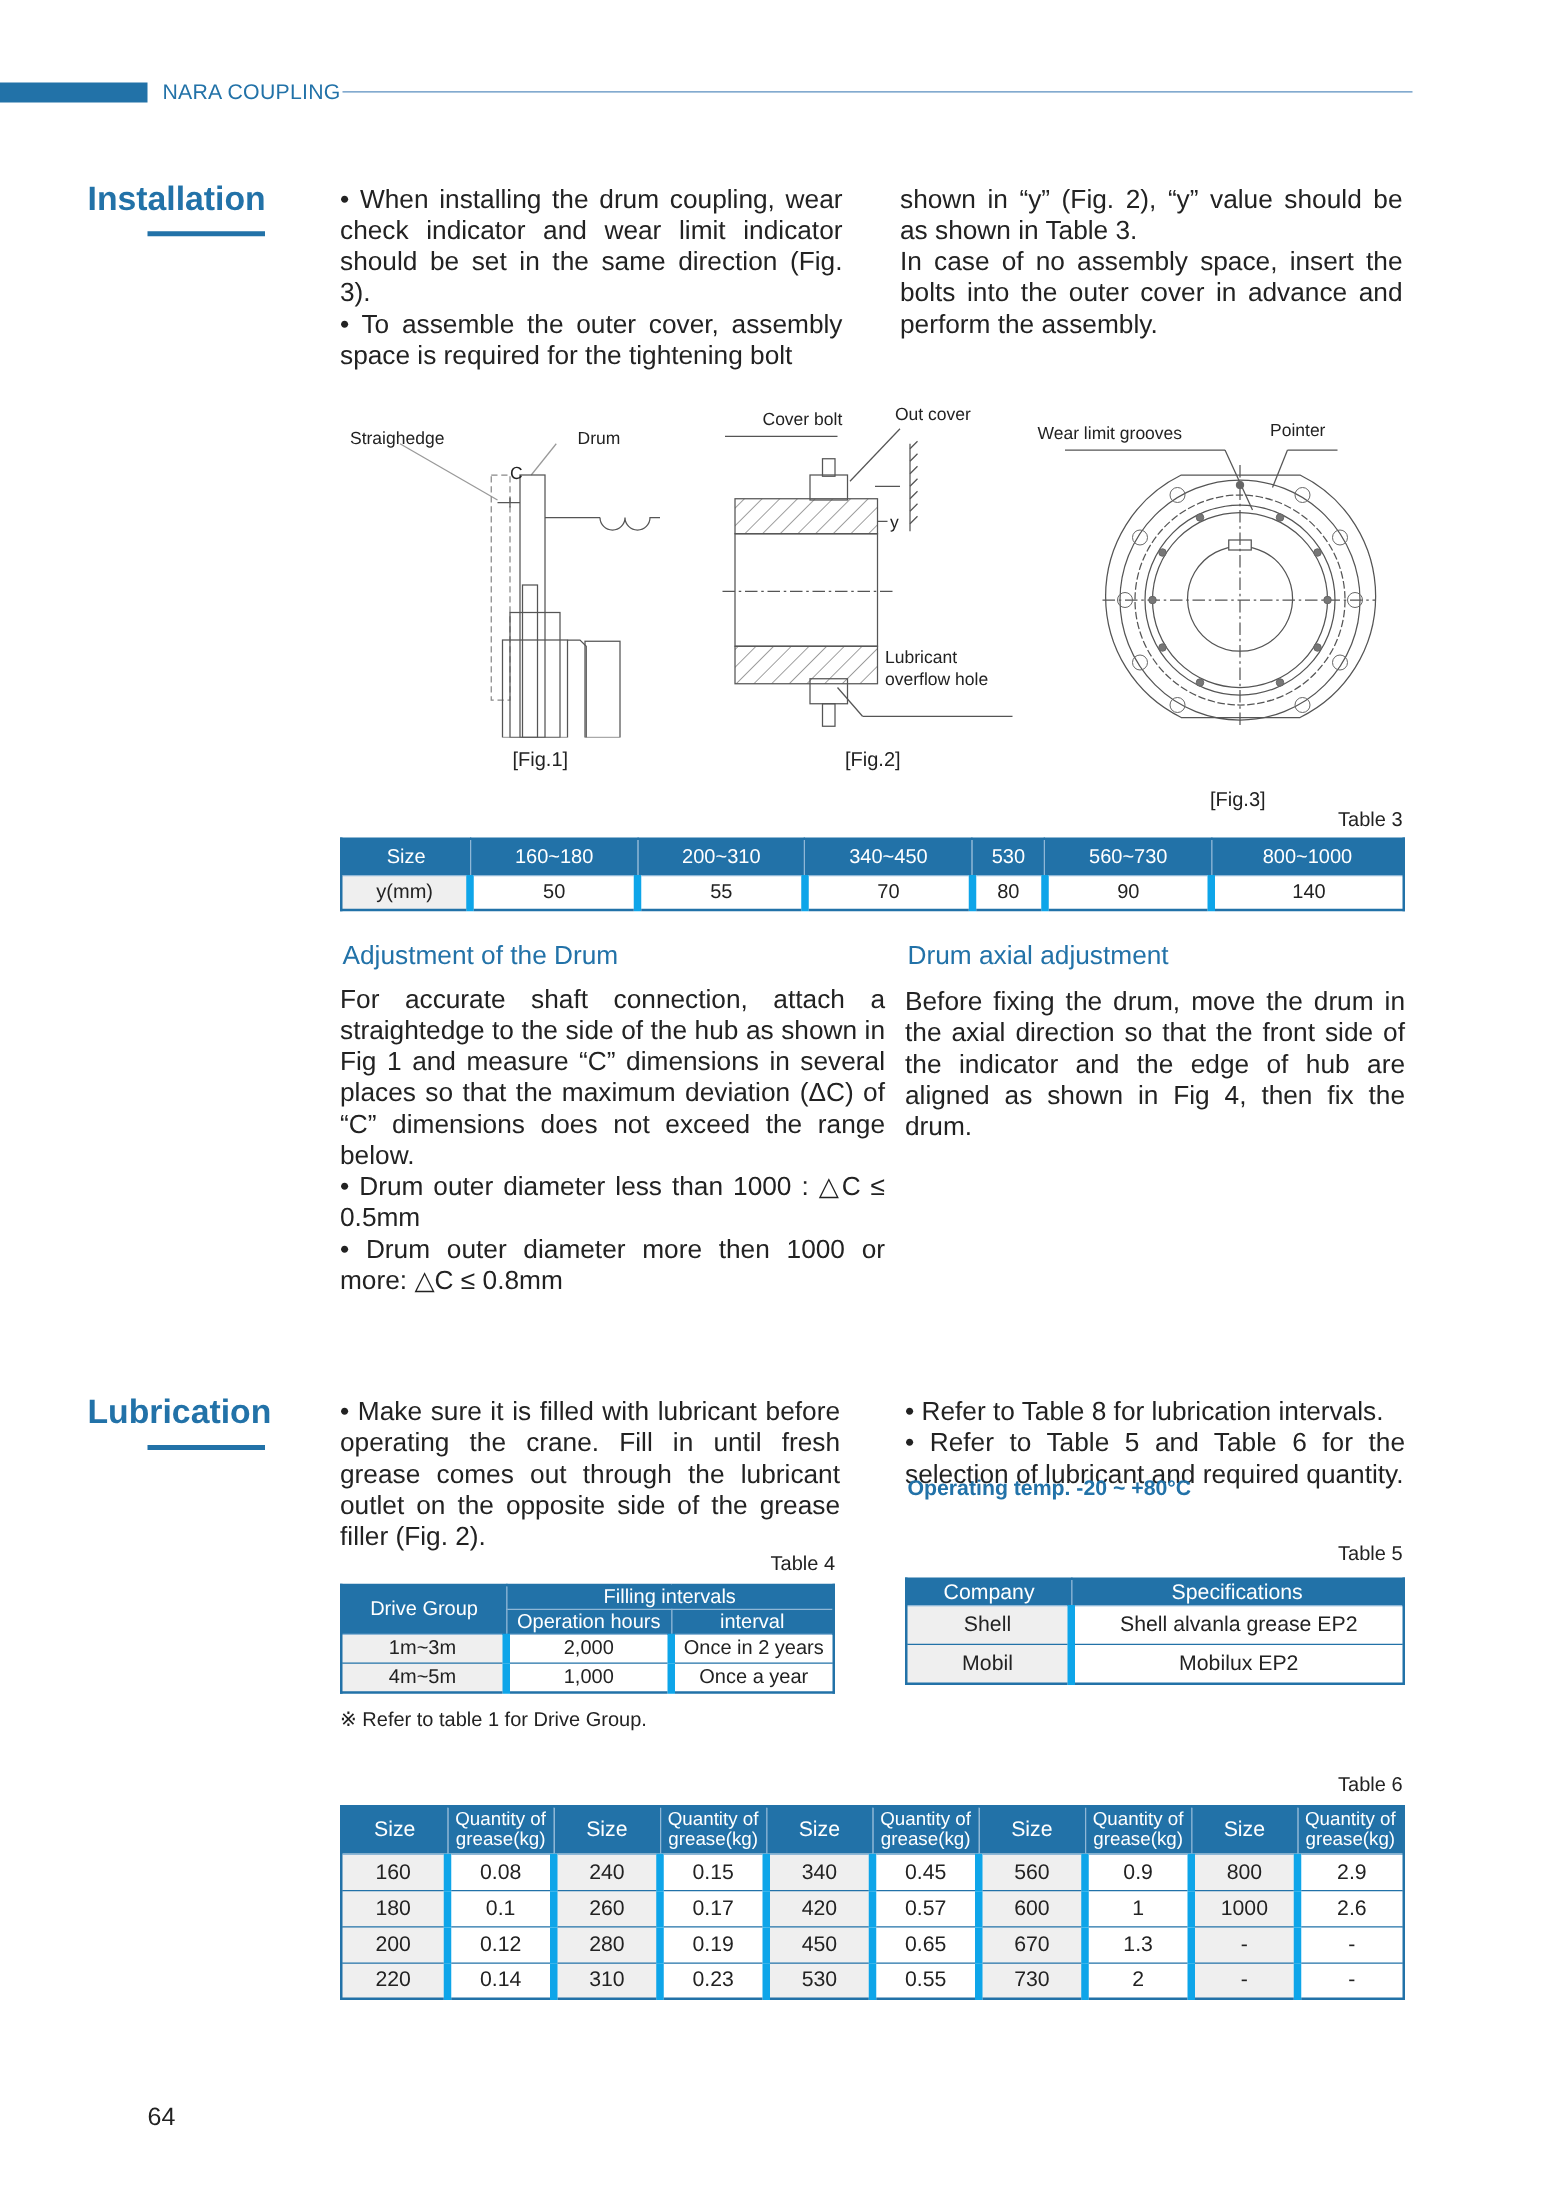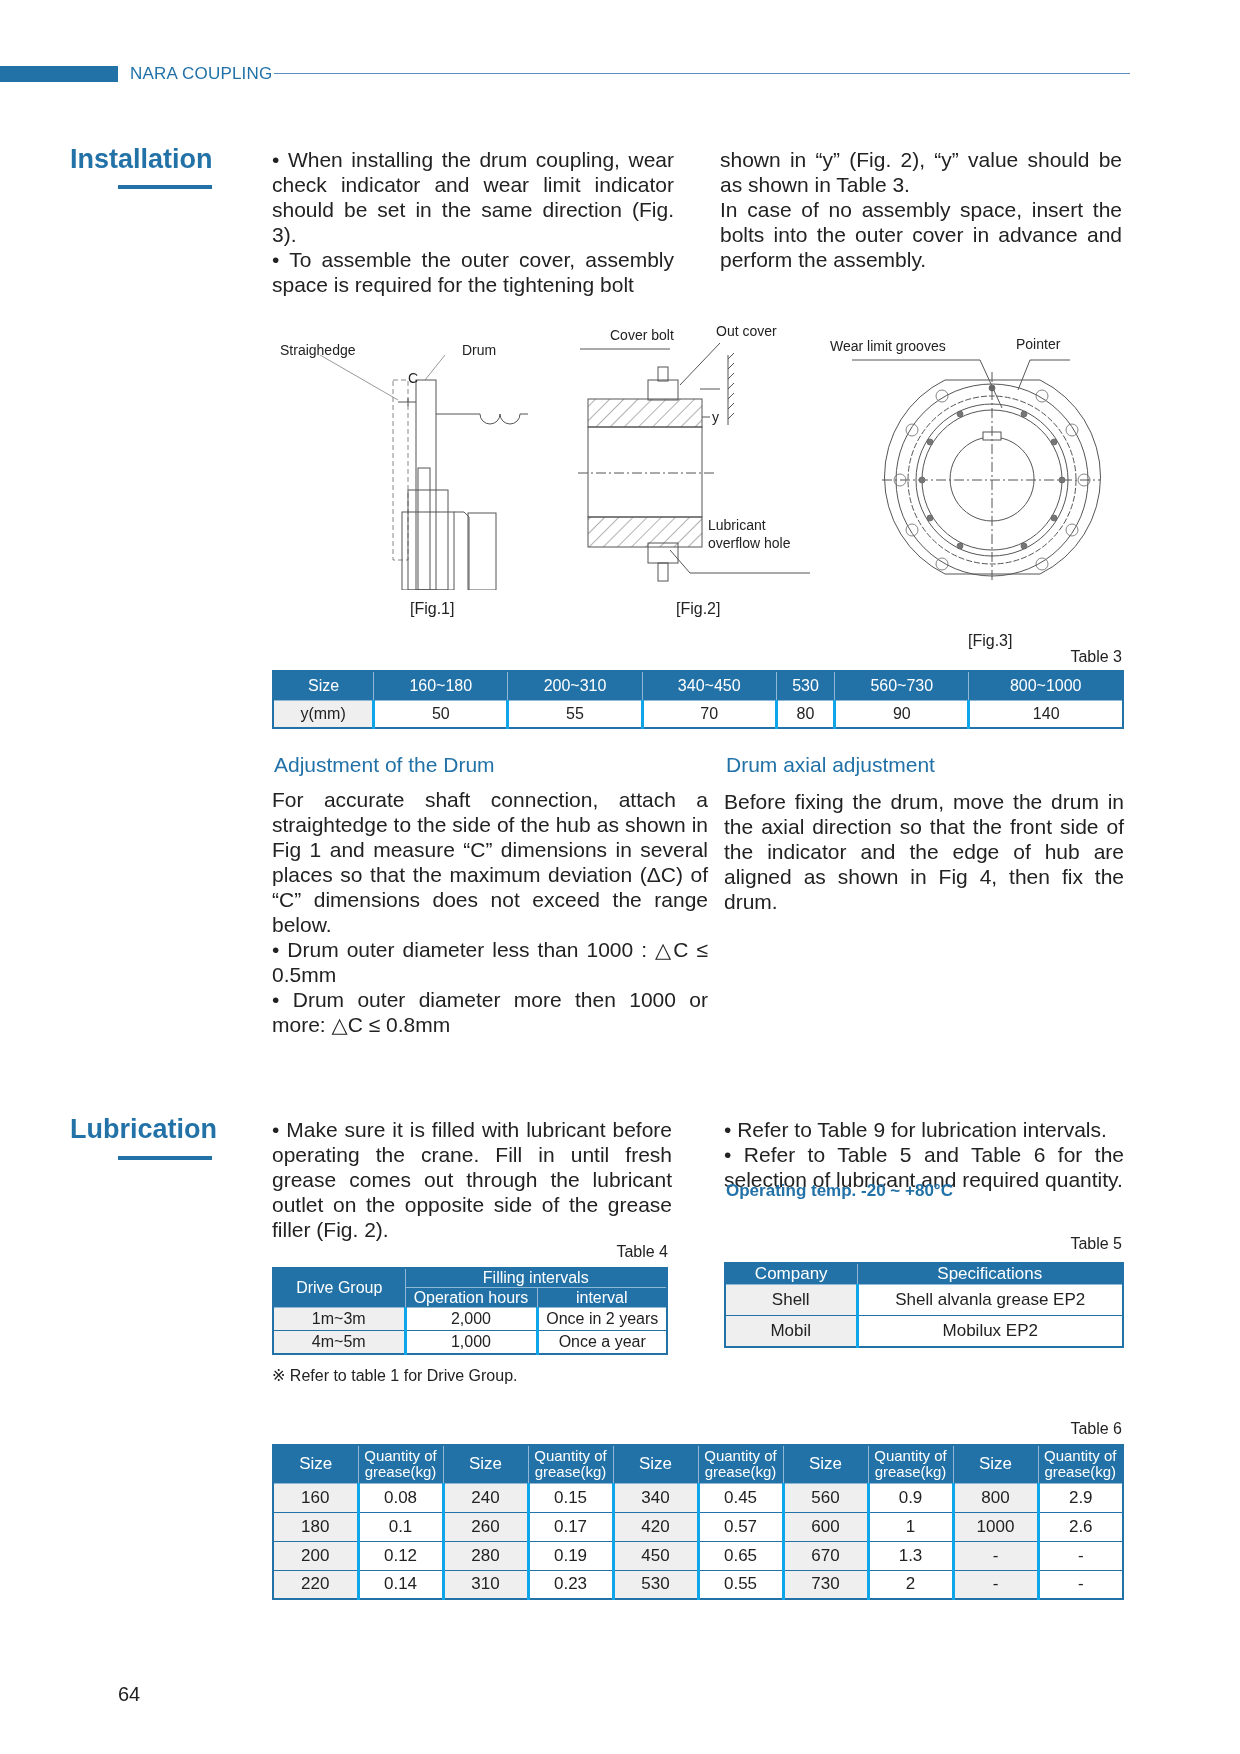--- a/index.html
+++ b/index.html
@@ -23,21 +23,21 @@
 
     .caption { font-size: 16px; color: #222; }
     .label-sm { font-size: 14px; color: #222; }
     .tbl-label { font-size: 16px; color: #222; text-align: right; }
 
     table.dt { border-collapse: collapse; width: 100%; font-size: 16px; color: #222; }
     table.dt th { background: #2272a8; color: #fff; font-weight: normal; border: 1px solid #8fb7d6; text-align: center; }
     table.dt td { border-top: 1px solid #2272a8; text-align: center; background: #fff; }
     table.dt td.grey { background: #efefef; }
     table.dt { border: 2px solid #2272a8; }
-    table.dt td { border-left: 3px solid #0ea5e9; }
+    table.dt td { border-left: 6px solid #0ea5e9; }
     table.dt tr td:first-child { border-left: none; }
 
     .figure svg { display: block; }
 
     .temp-title { font-size: 17px; font-weight: bold; color: #2272a8; }
     .note { font-size: 16px; color: #222; }
     .page-num { font-size: 20px; color: #222; }
   </style>
 </head>
 <body>
@@ -200,21 +200,21 @@
   <p>Before fixing the drum, move the drum in the axial direction so that the front side of the indicator and the edge of hub are aligned as shown in Fig 4, then fix the drum.</p>
 </div>
 
 <div class="abs sec-title" style="left:70px; top:1114px;">Lubrication</div>
 <div class="abs sec-under" style="left:118px; top:1156px;"></div>
 
 <div class="abs body-text" style="left:272px; top:1117px; width:400px;">
   <p>• Make sure it is filled with lubricant before operating the crane. Fill in until fresh grease comes out through the lubricant outlet on the opposite side of the grease filler (Fig. 2).</p>
 </div>
 <div class="abs body-text" style="left:724px; top:1117px; width:400px;">
-  <p>• Refer to Table 9 for lubrication intervals.</p>
+  <p>• Refer to Table 8 for lubrication intervals.</p>
   <p>• Refer to Table 5 and Table 6 for the selection of lubricant and required quantity.</p>
 </div>
 
 <div class="abs tbl-label" style="left:560px; top:1243px; width:108px;">Table 4</div>
 <div class="abs" style="left:272px; top:1267px; width:396px;">
   <table class="dt" style="font-size:16px;">
     <tbody>
         <tr style="height:19px;">
       <th rowspan="2" style="width:132px;">Drive Group</th>
       <th colspan="2">Filling intervals</th>

